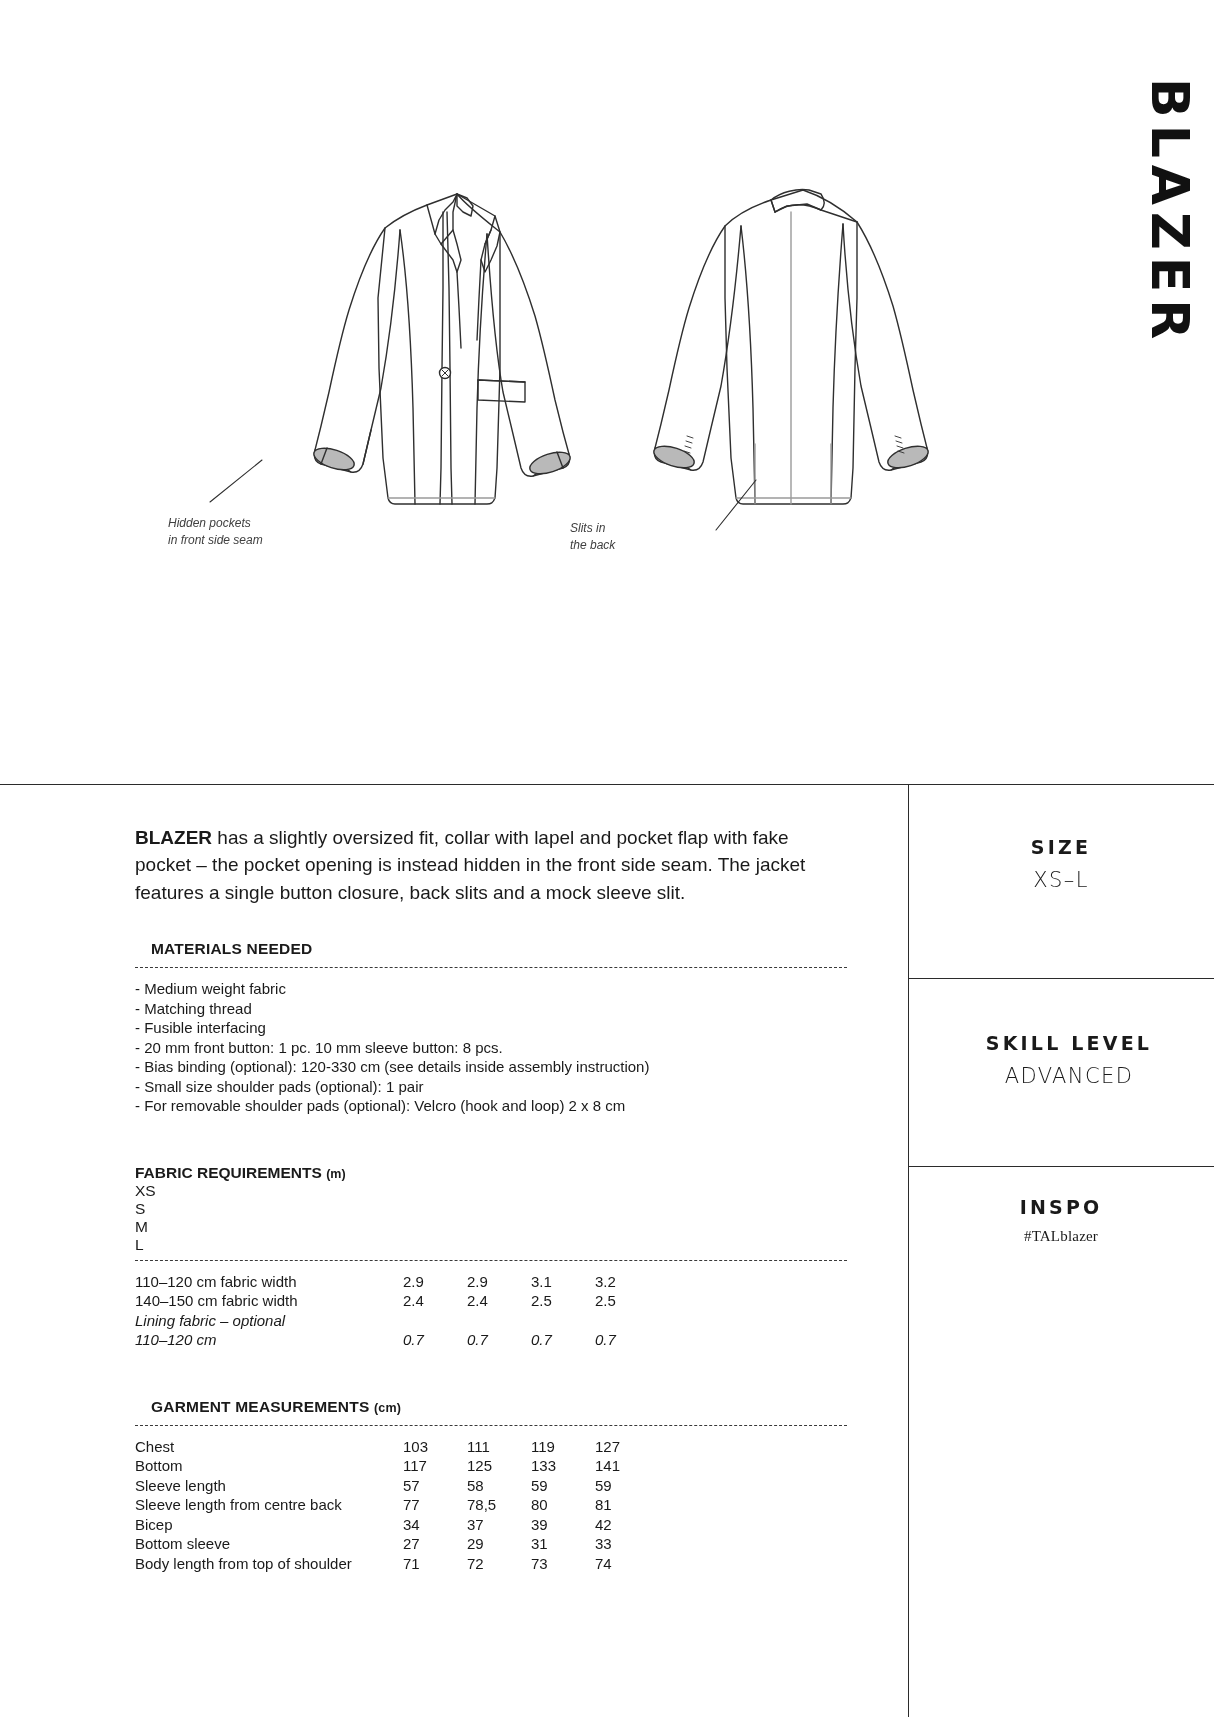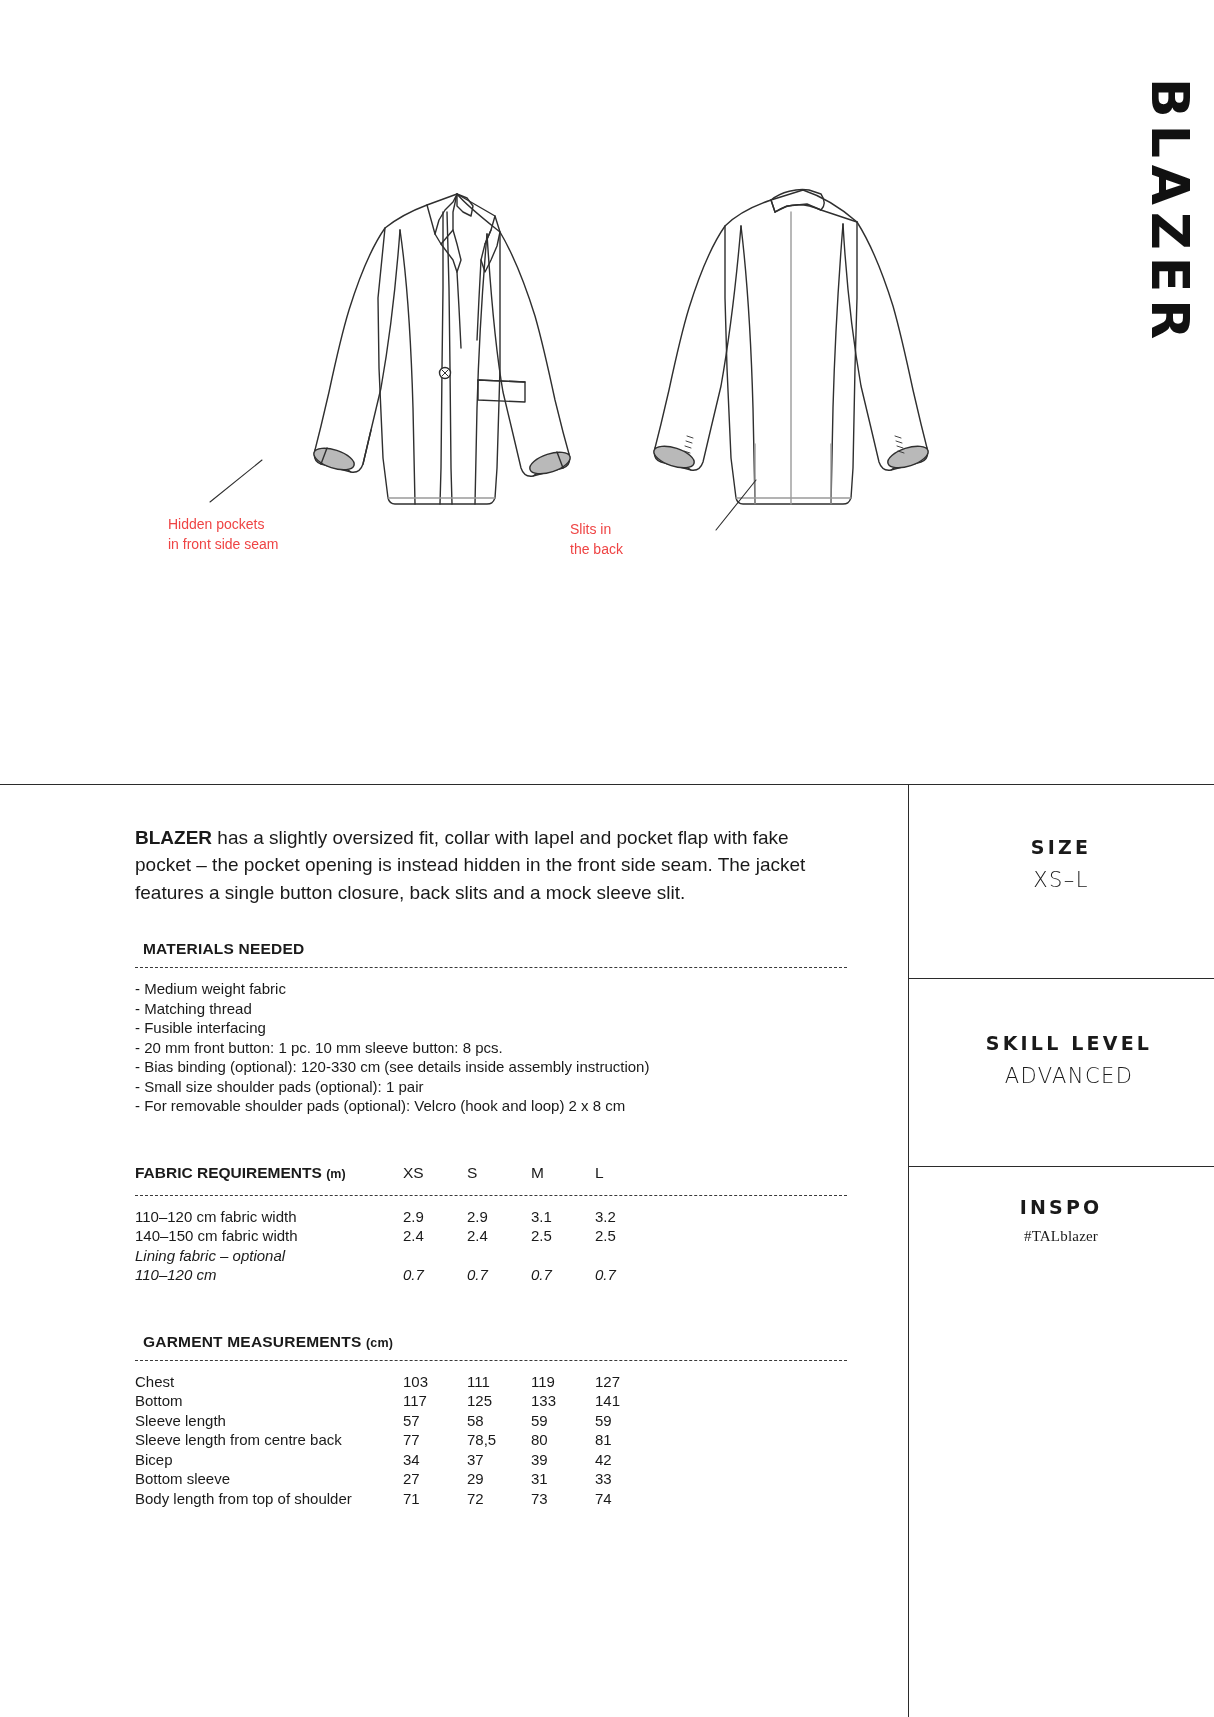--- a/index.html
+++ b/index.html
@@ -36,24 +36,25 @@
     position: absolute;
     top: 150px;
     left: 140px;
     width: 790px;
     height: 460px;
   }
   .illustration svg { display: block; }
 
   .callout {
     position: absolute;
-    font-size: 14px;
+    font-size: 12px;
     line-height: 1.42;
-    color: #ef4444;
+    color: #404040;
     white-space: pre-line;
+    font-style: italic;
   }
   .callout-front { left: 168px; top: 515px; }
   .callout-back  { left: 570px; top: 520px; }
 
   
   .main-divider {
     position: absolute;
     left: 0;
     top: 784px;
     width: 1214px;
@@ -82,21 +83,21 @@
     line-height: 1.44;
     margin: 0 0 34px 0;
     color: #1a1a1a;
   }
   .intro b { font-weight: bold; }
 
   .section-head {
     font-size: 15.5px;
     font-weight: bold;
     letter-spacing: 0.2px;
-    margin: 0 0 9px 8px;
+    margin: 0 0 9px 16px;
   }
   .section-head .unit {
     font-size: 12.5px;
     font-weight: bold;
   }
 
   .dashed {
     border-top: 1.4px dashed #3a3a3a;
     height: 0;
     margin-bottom: 11px;
@@ -123,21 +124,22 @@
   td.label { width: 268px; white-space: nowrap; }
   td.num   { width: 64px; text-align: left; }
   td.spacer{ width: auto; }
   tr.italic td { font-style: italic; }
 
   .headrow {
     display: flex;
     align-items: baseline;
     font-size: 15.5px;
     font-weight: bold;
-    margin-bottom: 13px;
+    margin-bottom: 6px;
+    flex-direction: column;
   }
   .headrow .title { width: 268px; white-space: nowrap; }
   .headrow .size-col {
     width: 64px;
     font-weight: normal;
     font-size: 15.5px;
   }
   .headrow .unit { font-size: 12.5px; font-weight: bold; }
 
   .gm-head { margin-bottom: 9px; }

